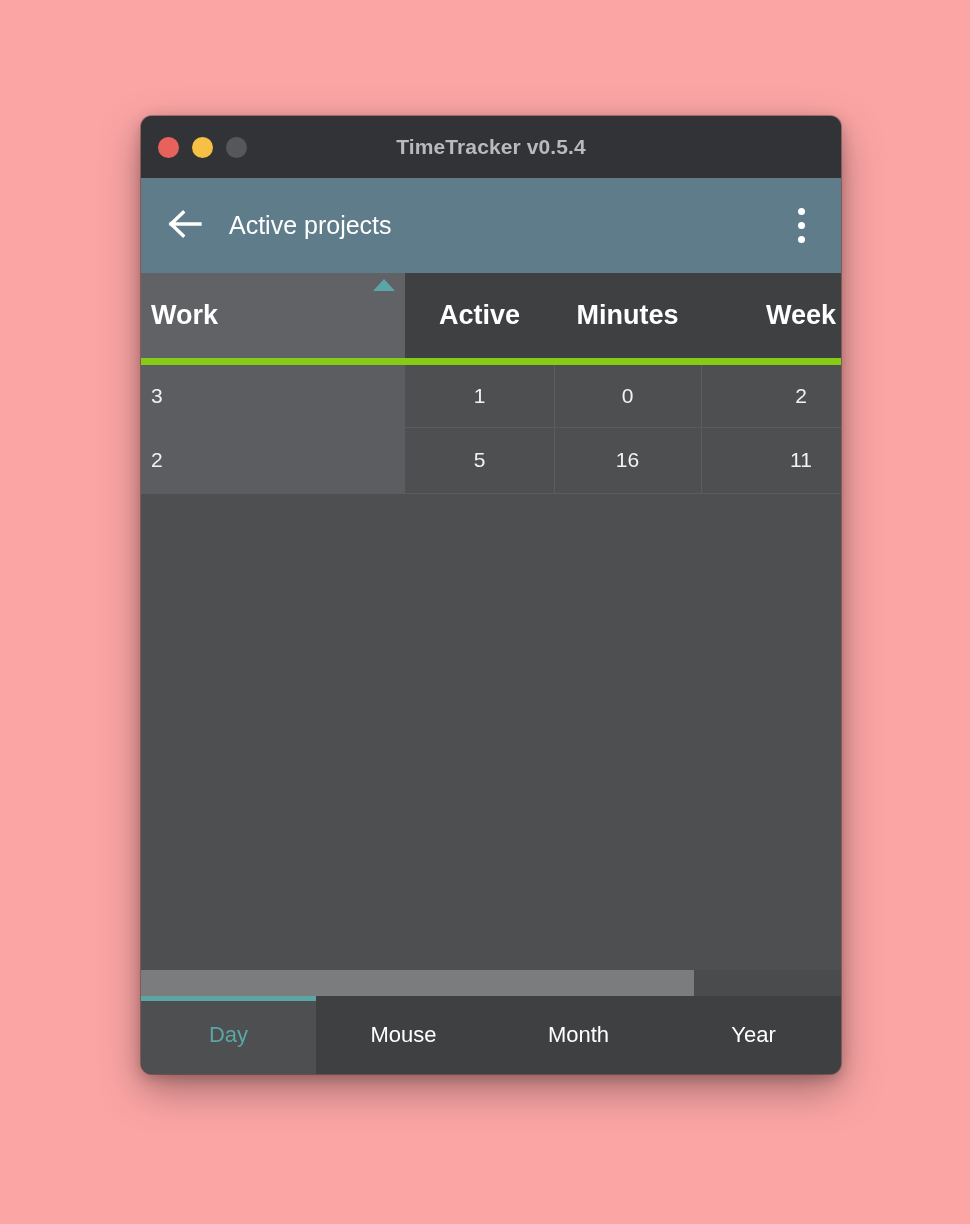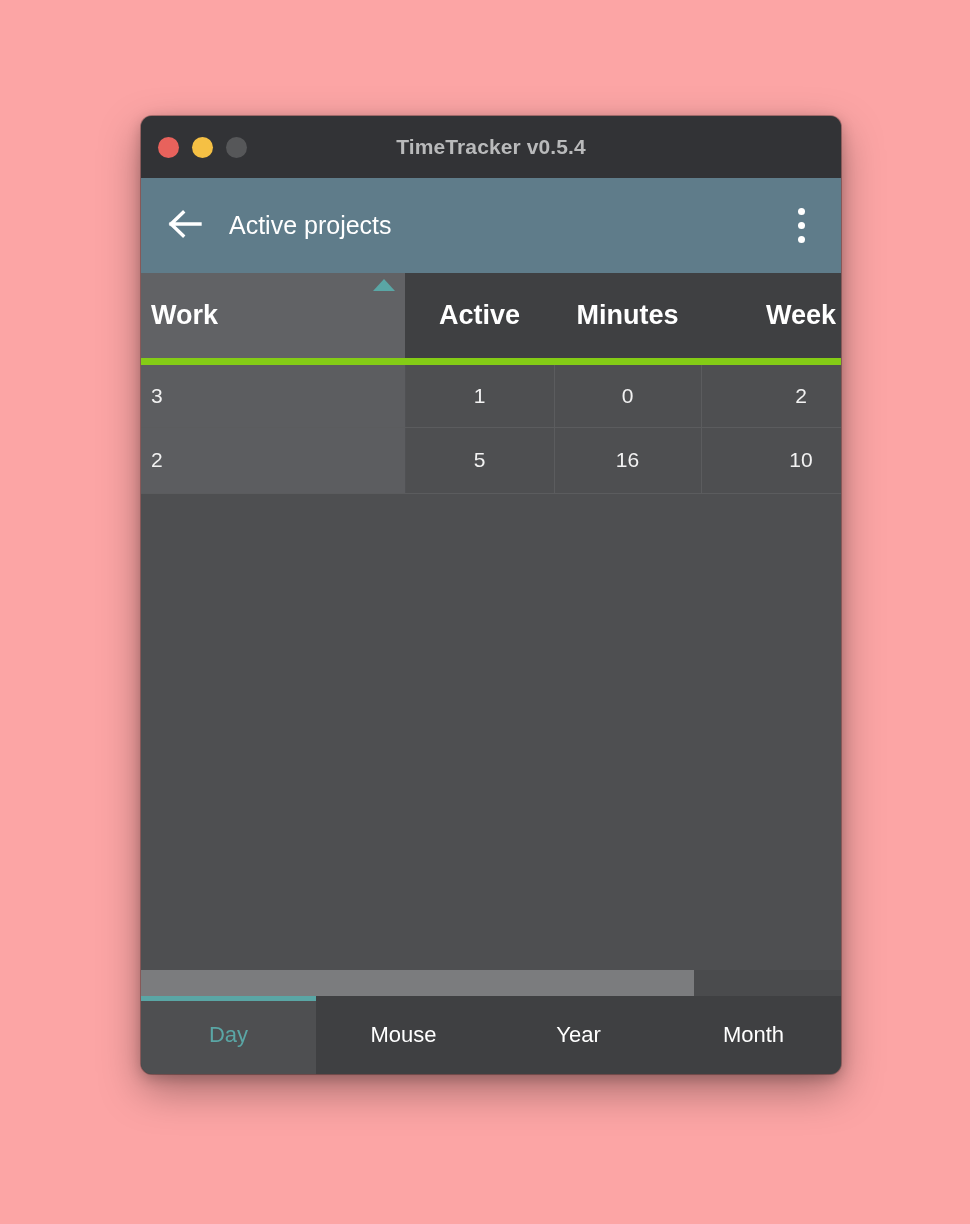--- a/index.html
+++ b/index.html
@@ -315,41 +315,41 @@
             <tr>
               <td class="cell-work">3</td>
               <td>1</td>
               <td>0</td>
               <td>2</td>
             </tr>
             <tr>
               <td class="cell-work">2</td>
               <td>5</td>
               <td>16</td>
-              <td>10</td>
+              <td>11</td>
             </tr>
           </tbody>
         </table>
       </div>
 
       <div id="hscroll-track">
         <div id="hscroll-thumb" style="width: 79%;"></div>
       </div>
 
     </div>
 
     <div id="tabbar">
       <div class="tab-item tab-active">
         <span>Day</span>
       </div>
       <div class="tab-item">
         <span>Mouse</span>
       </div>
       <div class="tab-item">
+        <span>Month</span>
+      </div>
+      <div class="tab-item">
         <span>Year</span>
-      </div>
-      <div class="tab-item">
-        <span>Month</span>
       </div>
     </div>
 
   </div>
 </div>
 
 </body></html>

